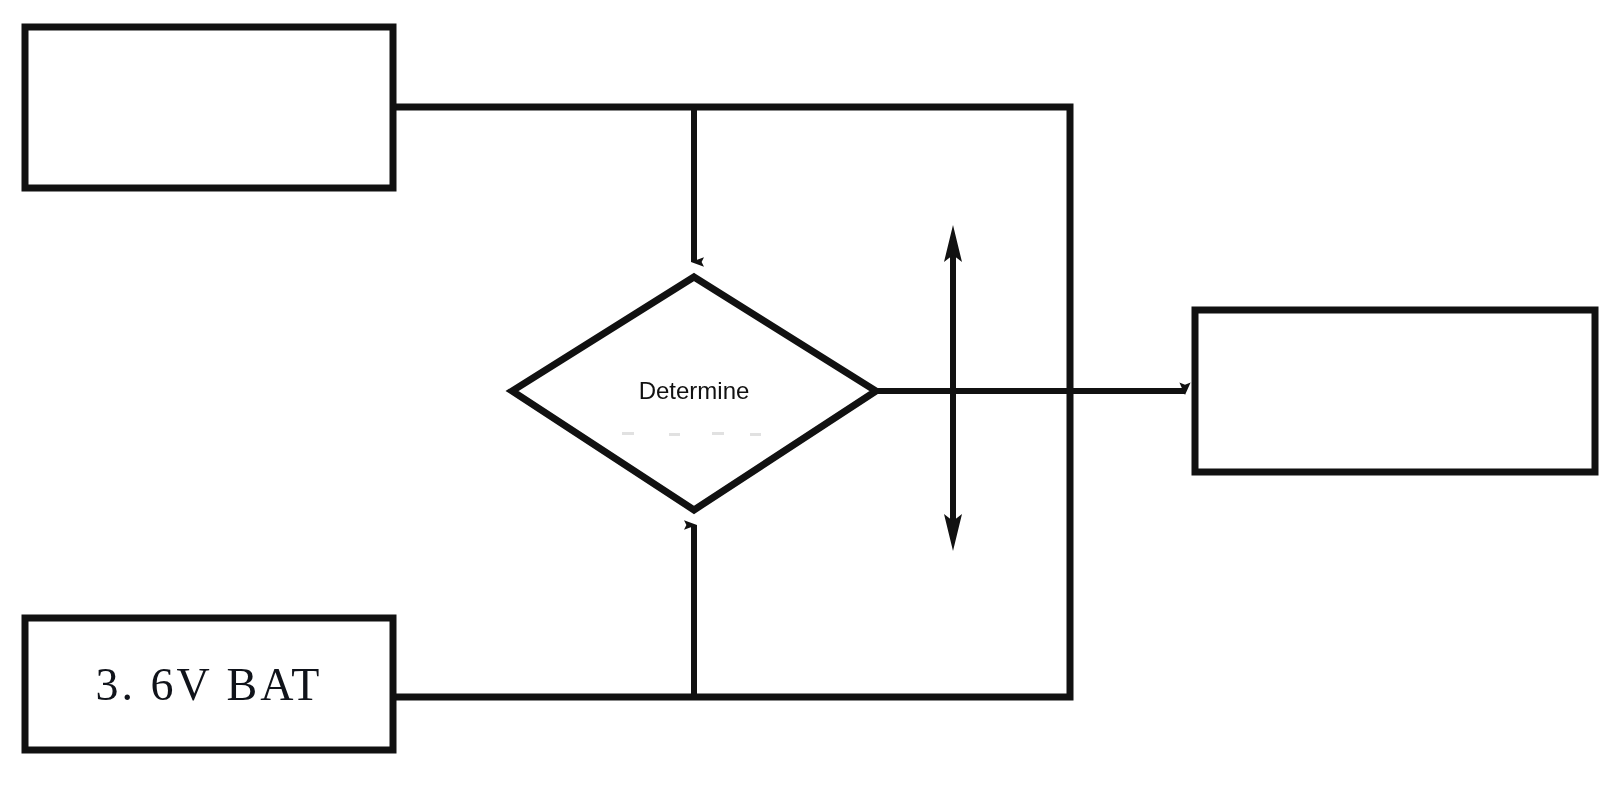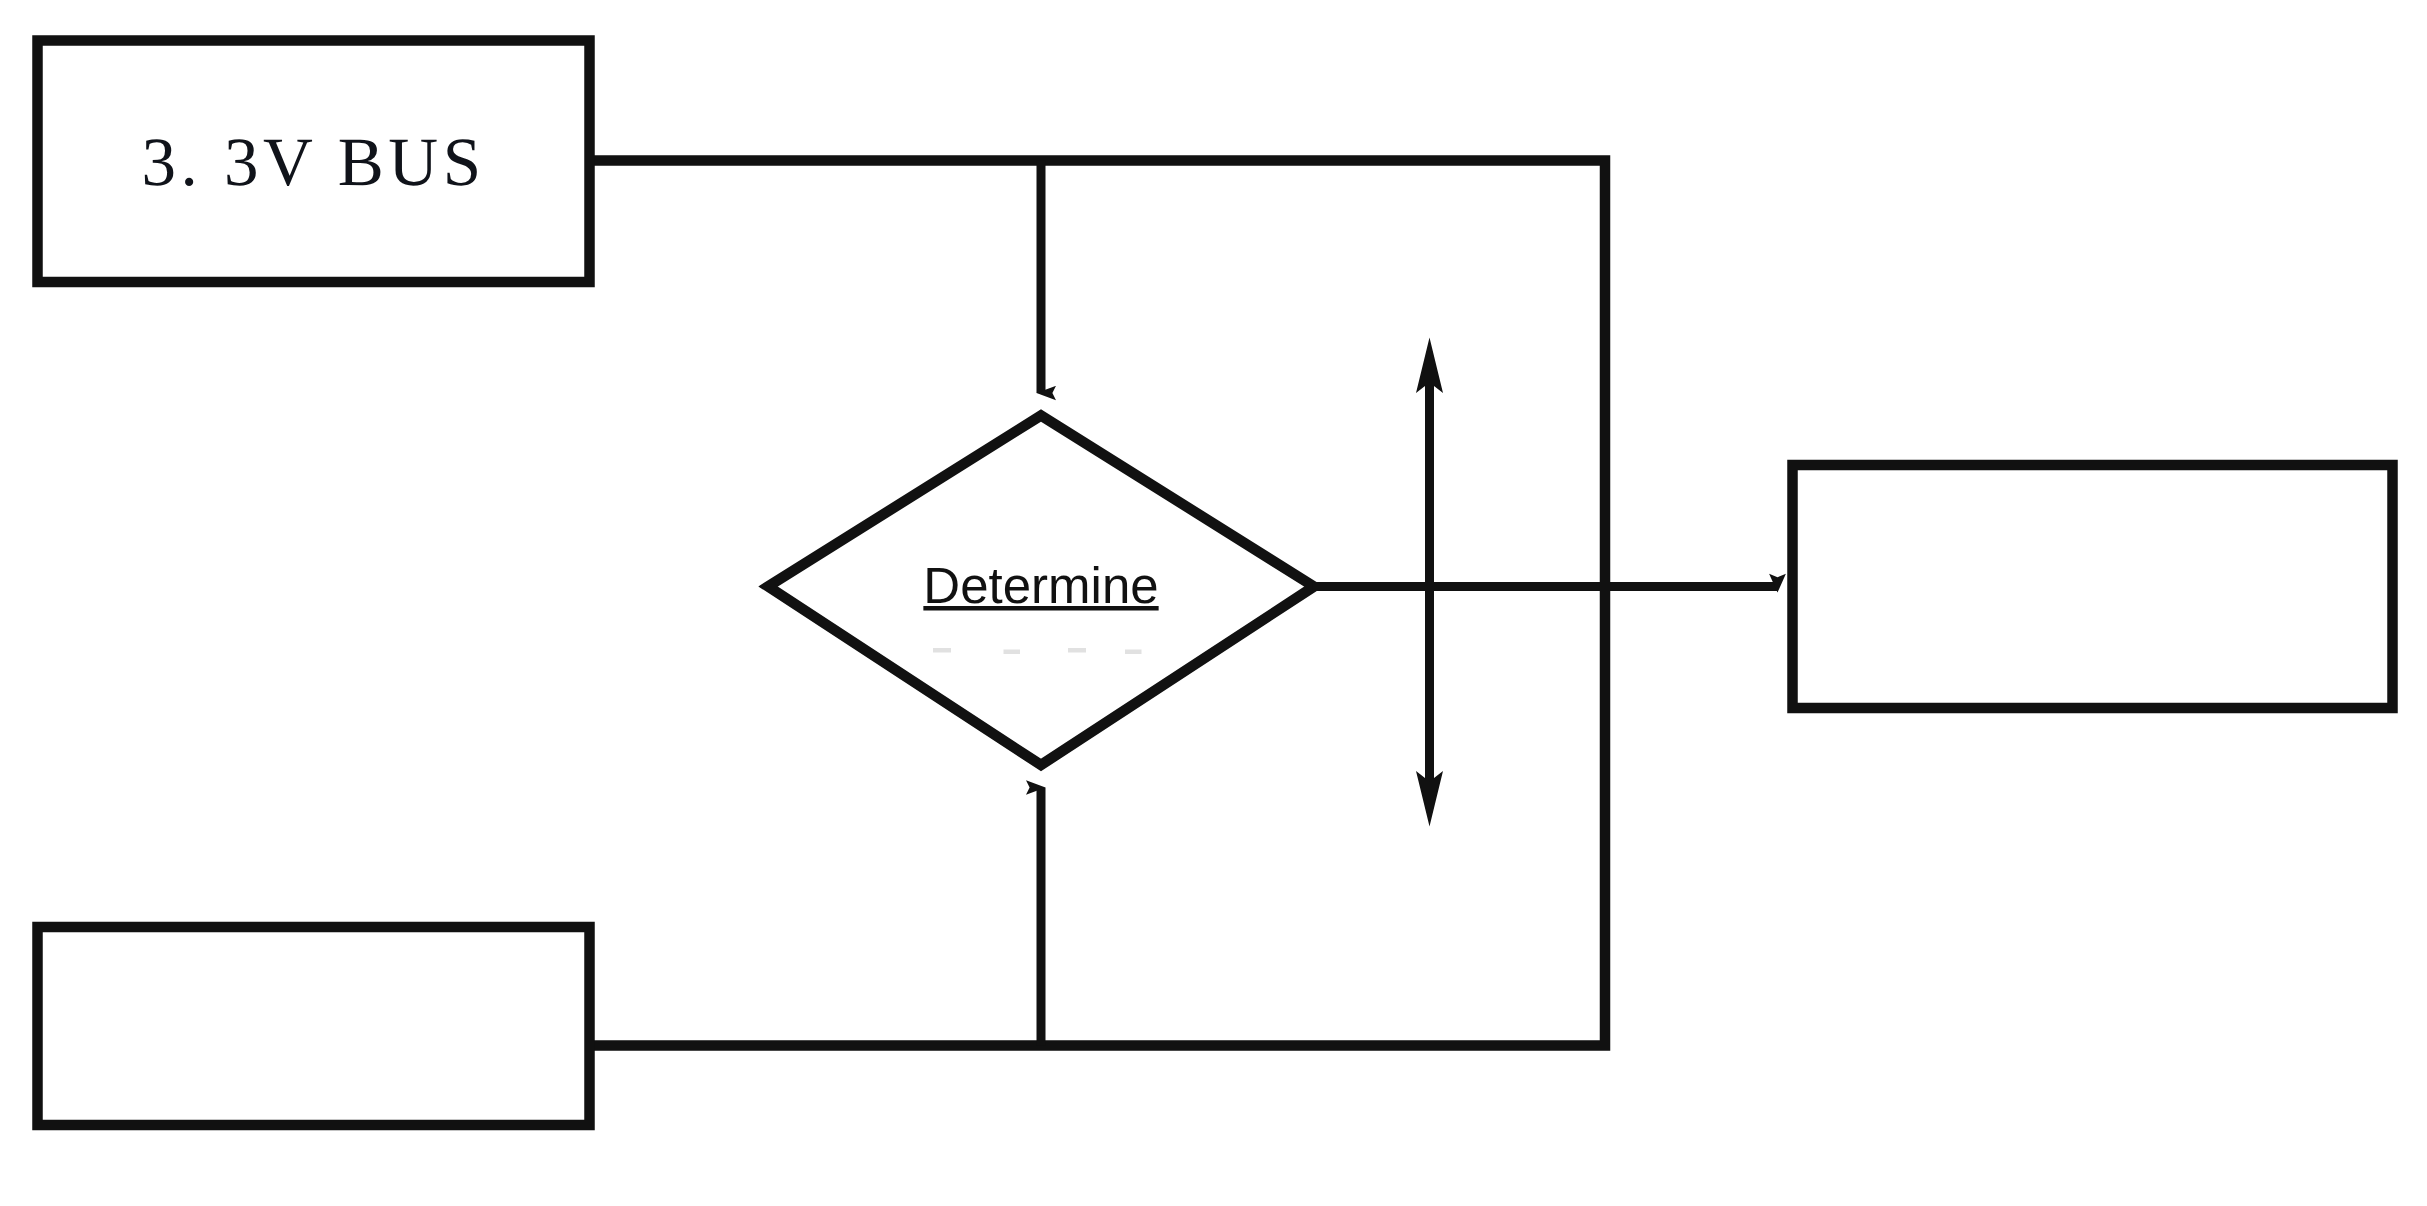--- a/index.html
+++ b/index.html
@@ -35,24 +35,23 @@
     pointer-events: none;
   }
   .serif-label {
     font-family: "Liberation Serif", serif;
     font-size: 46px;
     letter-spacing: 3px;
     color: #10131a;
   }
   .sans-label {
     font-family: "Liberation Sans", sans-serif;
-    font-size: 34px;
+    font-size: 24px;
     letter-spacing: 0px;
     color: #111111;
-    text-decoration: underline;
   }
   #label-bus   { left: 25px;   top: 27px;  width: 368px; height: 161px; }
   #label-bat   { left: 25px;   top: 618px; width: 368px; height: 132px; }
   #label-sys   { left: 1195px; top: 310px; width: 400px; height: 162px; }
   #label-determine { left: 544px; top: 355px; width: 300px; height: 72px; }
   .smudge {
     position: absolute;
     height: 3px;
     background: #c9c9c9;
     opacity: 0.55;
@@ -108,19 +107,19 @@
     <rect x="25" y="618" width="368" height="132" fill="#ffffff" stroke="#111111" stroke-width="7"></rect>
 
     <rect x="1195" y="310" width="400" height="162" fill="#ffffff" stroke="#111111" stroke-width="7"></rect>
   </svg>
 
   <div class="smudge" style="left:622px; top:432px; width:12px;"></div>
   <div class="smudge" style="left:669px; top:433px; width:11px;"></div>
   <div class="smudge" style="left:712px; top:432px; width:12px;"></div>
   <div class="smudge" style="left:750px; top:433px; width:11px;"></div>
 
-  <div id="label-bus" class="node-label serif-label">3. 3V  BUS</div>
 
+  <div id="label-bat" class="node-label serif-label">3. 6V  BAT</div>
 
   <div id="label-determine" class="node-label sans-label">Determine</div>
 
 
 </div>
 
 </body></html>

